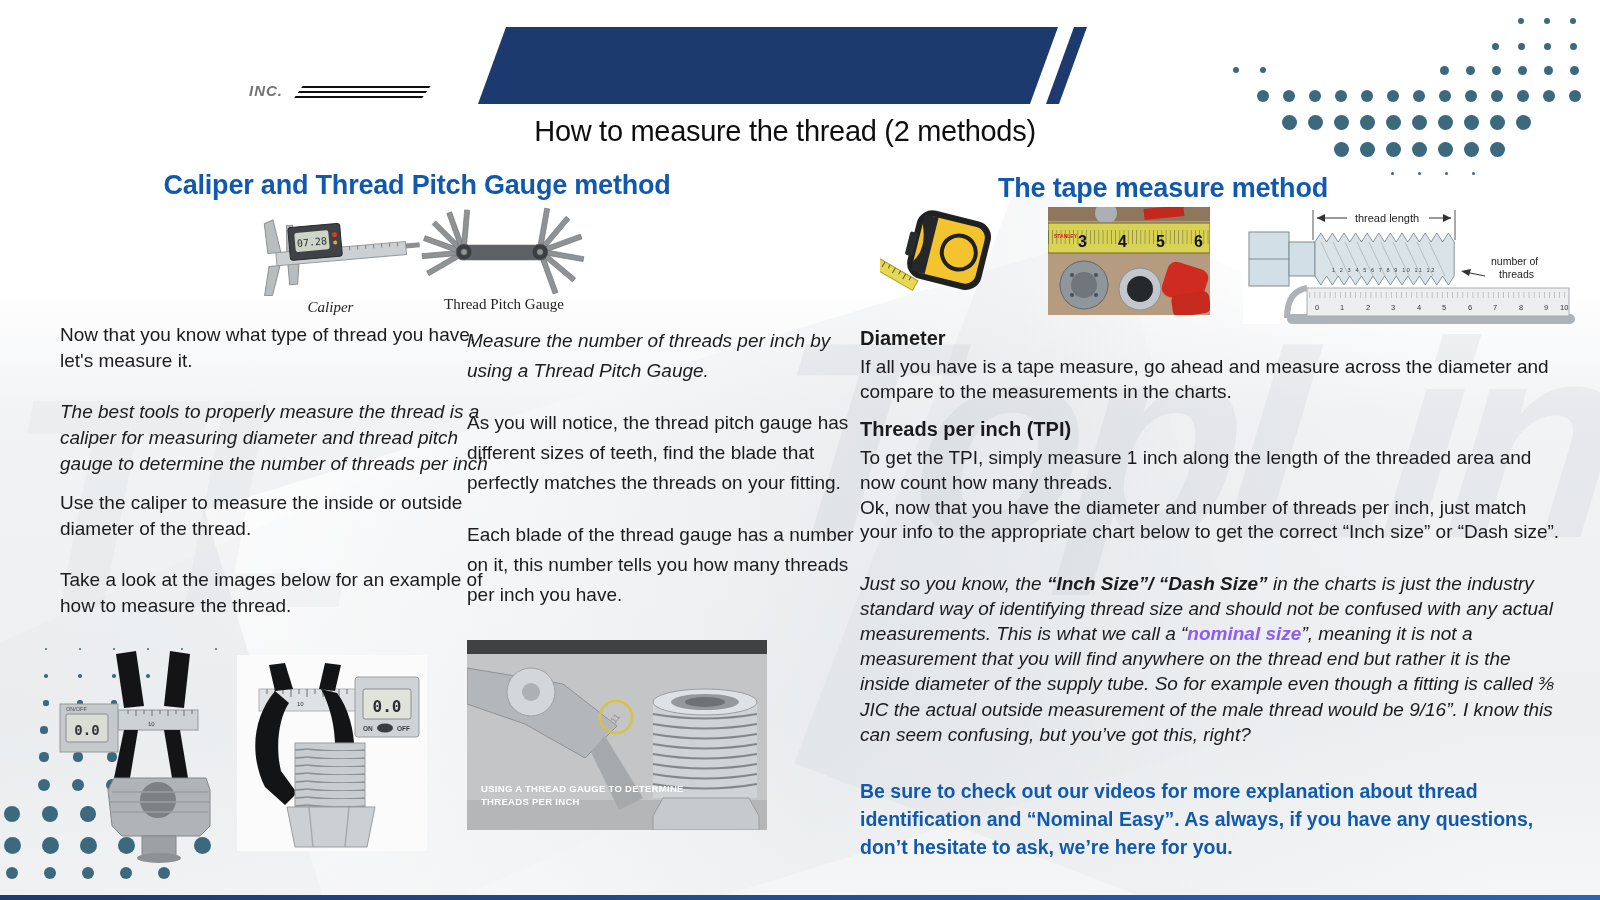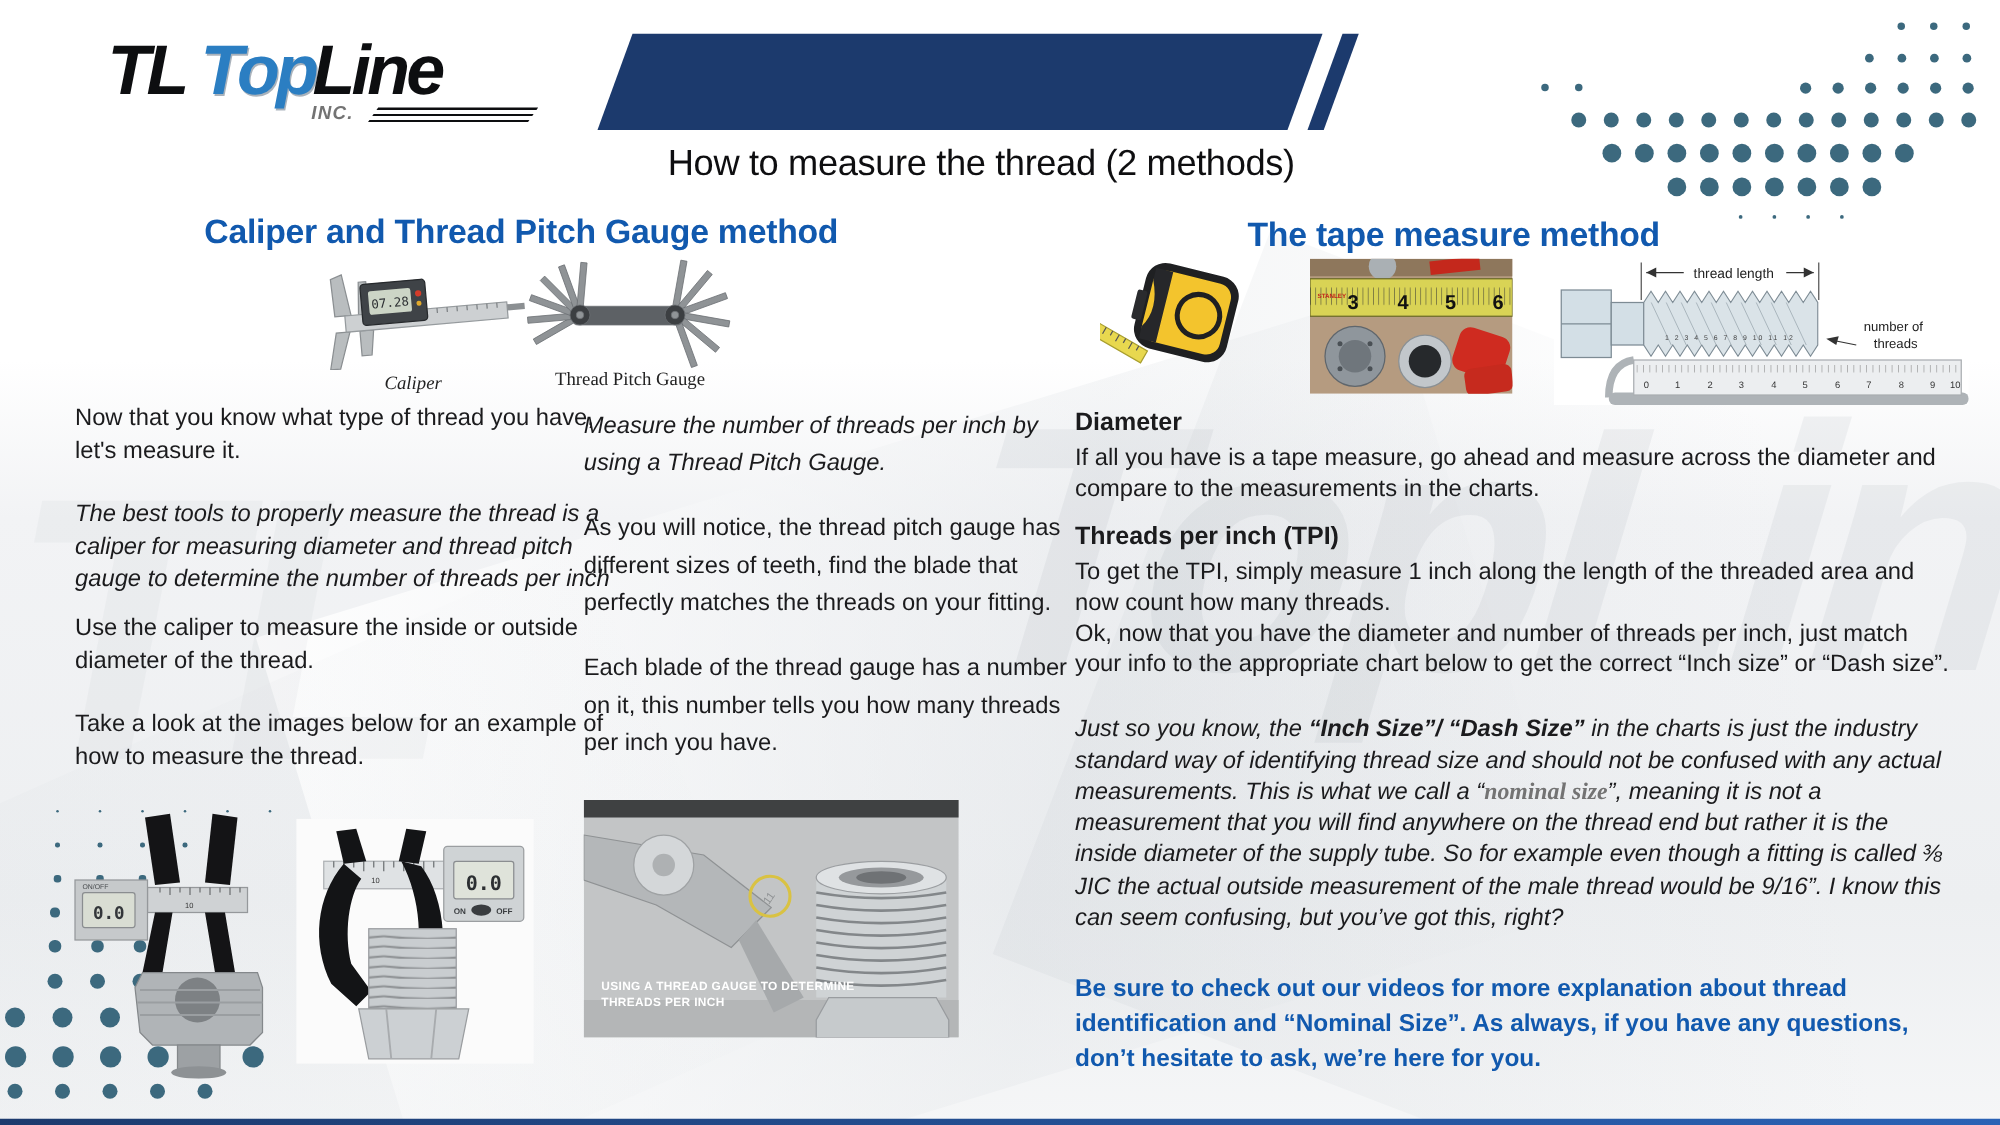--- a/index.html
+++ b/index.html
@@ -51,21 +51,21 @@
   .col2{left:467px;top:326px;width:390px;font-size:19px;line-height:1.58;}
   .col3{left:860px;top:325px;width:700px;font-size:19px;line-height:1.3;}
   .ital{font-style:italic;}
   .mt14{margin-top:14px!important;}
   .mt22{margin-top:22px!important;}
   .mt26{margin-top:26px!important;}
   .bold-head{font-weight:bold;font-size:20px;margin:0 0 4px 0!important;}
   .tpi-head{margin-top:12px!important;}
   .note{margin-top:26px!important;font-style:italic;line-height:1.32;}
   .b{font-weight:bold;}
-  .blue-b{font-weight:bold;color:#737373;font-family:Liberation Serif, serif;}
+  .blue-b{font-weight:bold;color:#8b5cf6;}
   .cta{margin-top:30px!important;font-weight:bold;color:#1159ae;font-size:19.5px;line-height:1.45;}
 
   .bottom-bar{position:absolute;left:0;bottom:0;width:100%;height:5px;z-index:4;
     background:linear-gradient(90deg,#1c3a6d,#2a62b5);}
 </style>
 </head>
 <body>
 
 <div class="page">
 
@@ -161,21 +161,20 @@
       <div class="dot" style="left: 155.5px; top: 836.5px; width: 17px; height: 17px;"></div>
       <div class="dot" style="left: 193.5px; top: 836.5px; width: 17px; height: 17px;"></div>
       <div class="dot" style="left: 6px; top: 867px; width: 12px; height: 12px;"></div>
       <div class="dot" style="left: 44px; top: 867px; width: 12px; height: 12px;"></div>
       <div class="dot" style="left: 82px; top: 867px; width: 12px; height: 12px;"></div>
       <div class="dot" style="left: 120px; top: 867px; width: 12px; height: 12px;"></div>
       <div class="dot" style="left: 158px; top: 867px; width: 12px; height: 12px;"></div>
     </div>
 
   <div class="logo">
-    <div class="logo-main"><span class="logo-tl">TL</span><span class="logo-top">Top</span><span class="logo-line">Line</span></div>
     <div class="logo-inc">INC.</div>
     <div class="logo-rules"></div>
   </div>
 
   <div class="banner"></div>
   <div class="banner-sliver"></div>
   <div class="subtitle">How to measure the thread (2 methods)</div>
 
   <div class="heading heading-left">Caliper and Thread Pitch Gauge method</div>
   <div class="heading heading-right">The tape measure method</div>
@@ -388,17 +387,17 @@
     <text x="14" y="165" font-size="9.5" font-weight="bold" fill="#ffffff" letter-spacing=".3">THREADS PER INCH</text>
   </svg>
 
   <div class="col col3">
     <p class="bold-head">Diameter</p>
     <p>If all you have is a tape measure, go ahead and measure across the diameter and compare to the measurements in the charts.</p>
     <p class="bold-head tpi-head">Threads per inch (TPI)</p>
     <p>To get the TPI, simply measure 1 inch along the length of the threaded area and now count how many threads.</p>
     <p>Ok, now that you have the diameter and number of threads per inch, just match your info to the appropriate chart below to get the correct “Inch size” or “Dash size”.</p>
     <p class="note"><span>Just so you know, the </span><span class="b">“Inch Size”/ “Dash Size”</span><span> in the charts is just the industry standard way of identifying thread size and should not be confused with any actual measurements. This is what we call a “</span><span class="blue-b">nominal size</span><span>”, meaning it is not a measurement that you will find anywhere on the thread end but rather it is the inside diameter of the supply tube. So for example even though a fitting is called ⅜ JIC the actual outside measurement of the male thread would be 9/16”. I know this can seem confusing, but you’ve got this, right?</span></p>
-    <p class="cta">Be sure to check out our videos for more explanation about thread identification and “Nominal Size”. As always, if you have any questions, don’t hesitate to ask, we’re here for you.</p>
+    <p class="cta">Be sure to check out our videos for more explanation about thread identification and “Nominal Easy”. As always, if you have any questions, don’t hesitate to ask, we’re here for you.</p>
   </div>
 
   <div class="bottom-bar"></div>
 </div>
 
 </body></html>

